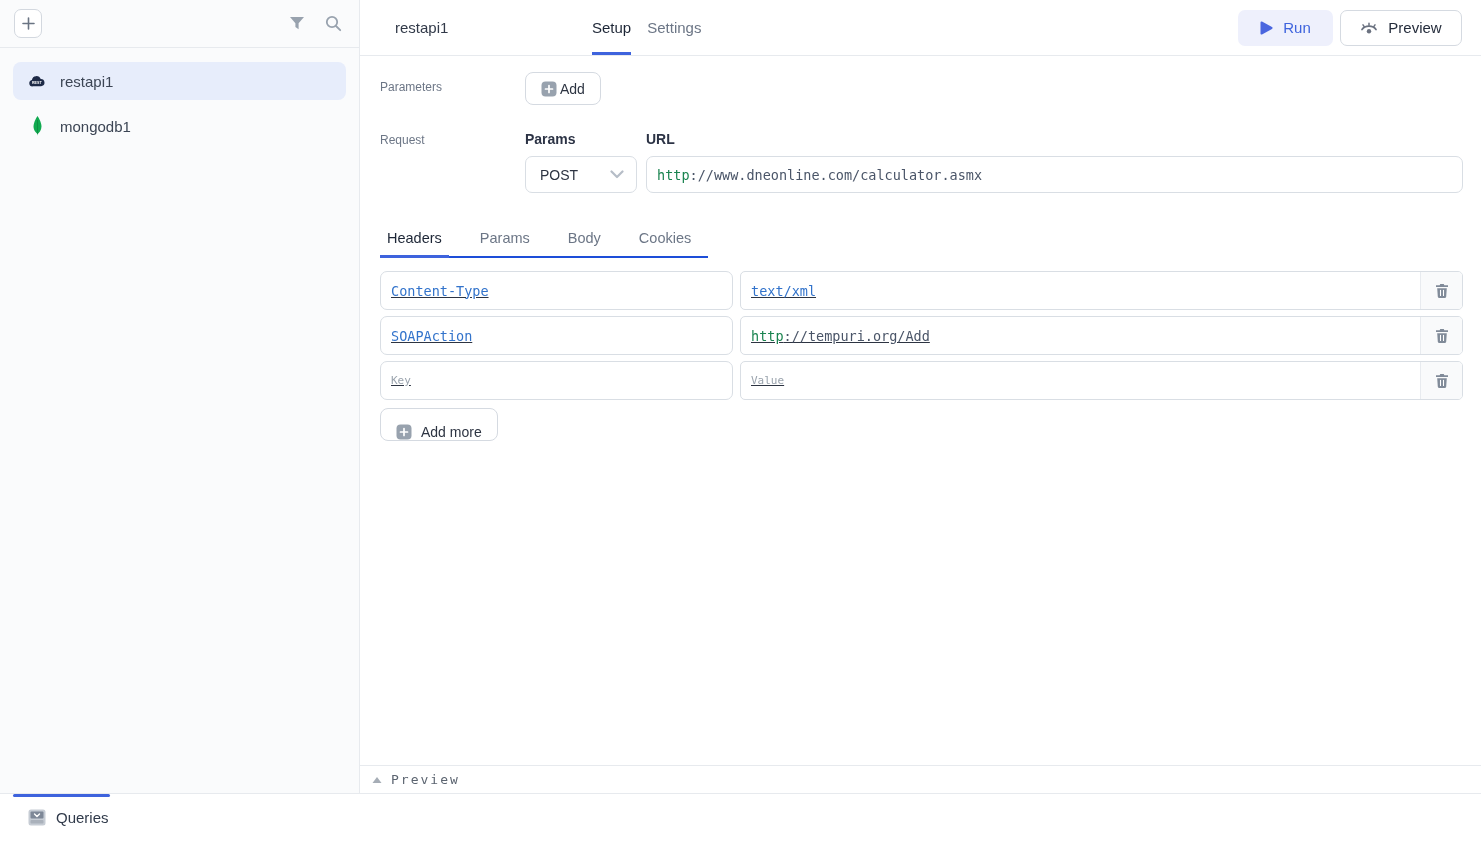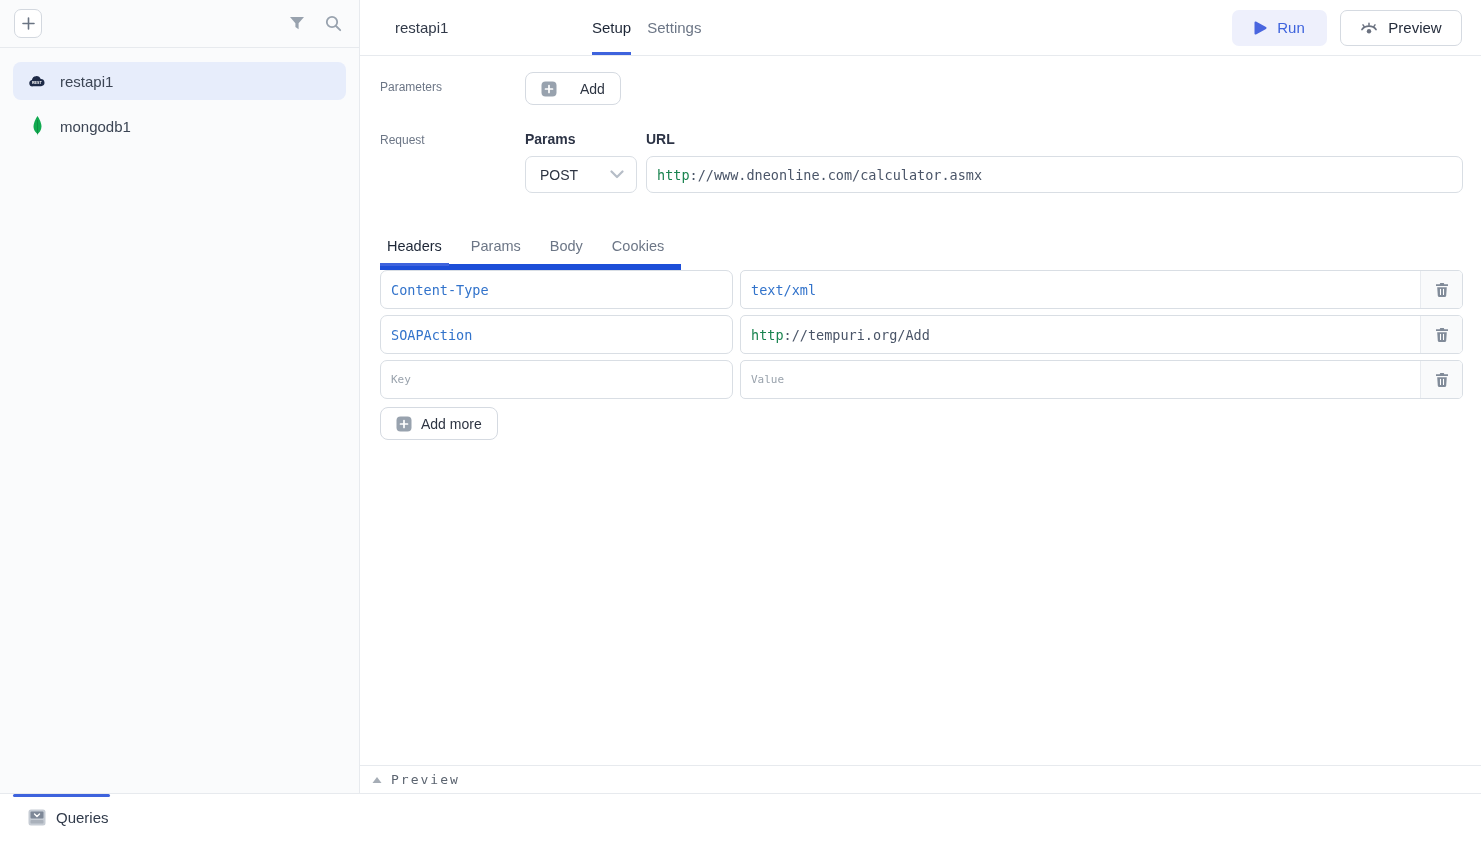--- a/index.html
+++ b/index.html
@@ -43,56 +43,56 @@
   .query-item.selected{background:var(--selected-bg);}
   .query-item .qi-icon{width:20px;display:flex;justify-content:center;margin-right:13px;}
 
   
   .main{flex:1;display:flex;flex-direction:column;min-width:0;}
   .main-header{height:56px;border-bottom:1px solid var(--border);display:flex;align-items:stretch;padding:0 19px 0 35px;}
   .main-title{width:197px;align-self:center;font-size:15px;font-weight:500;color:#323a49;}
   .main-tabs{display:flex;gap:16px;}
   .main-tab{display:flex;align-items:center;font-size:15px;color:var(--text-gray);cursor:pointer;border-bottom:3px solid transparent;padding-top:3px;}
   .main-tab.active{color:#1d2636;border-bottom-color:var(--accent);}
-  .header-actions{margin-left:auto;display:flex;align-items:center;gap:13px;align-self:center;}
+  .header-actions{margin-left:auto;display:flex;align-items:center;gap:7px;align-self:center;}
   .run-btn{height:36px;min-width:95px;border:none;border-radius:7px;background:var(--run-bg);color:var(--accent);font-size:15px;display:flex;align-items:center;justify-content:center;gap:10px;cursor:pointer;font-family:inherit;}
   .preview-btn{height:36px;min-width:122px;border:1px solid var(--btn-border);border-radius:7px;background:#fff;color:#252d3c;font-size:15px;font-weight:500;display:flex;align-items:center;justify-content:center;gap:10px;cursor:pointer;font-family:inherit;}
 
   .content{flex:1;padding:16px 18px 0 20px;overflow:hidden;}
   .field-label{font-size:12px;color:var(--text-gray);}
   .label-col{width:145px;padding-top:8px;}
   .param-row{display:flex;align-items:flex-start;}
-  .add-btn{height:33px;padding:0 15px;border:1px solid var(--btn-border);border-radius:8px;background:#fff;display:flex;align-items:center;gap:23px;font-size:14px;color:var(--text-dark);cursor:pointer;font-family:inherit;}
+  .add-btn{height:33px;padding:0 15px;border:1px solid var(--btn-border);border-radius:8px;background:#fff;display:flex;align-items:center;gap:3px;font-size:14px;color:var(--text-dark);cursor:pointer;font-family:inherit;}
 
   .request-row{display:flex;align-items:flex-start;margin-top:26px;}
   .request-row .label-col{padding-top:2px;}
   .bold-label{font-size:14px;font-weight:700;color:#2c3345;}
   .method-col{width:112px;margin-right:9px;}
   .method-select{margin-top:9px;height:37px;border:1px solid var(--input-border);border-radius:7px;background:#fff;display:flex;align-items:center;padding:0 12px 0 14px;cursor:pointer;}
   .method-select .m-val{font-size:14px;color:#2d3442;flex:1;}
   .url-col{flex:1;min-width:0;}
   .url-input{margin-top:9px;height:37px;border:1px solid var(--input-border);border-radius:7px;background:#fff;display:flex;align-items:center;padding:0 10px;font-size:13.5px;cursor:text;}
 
-  .hdr-tabs{margin-top:40px;display:inline-flex;gap:15px;border-bottom:6px solid #1d4ed8;padding-right:10px;}
+  .hdr-tabs{margin-top:32px;display:inline-flex;gap:24px;border-bottom:2px solid #1d4ed8;padding-right:10px;}
   .hdr-tab{font-size:14.5px;color:var(--text-gray);padding:5px 7px 9px;cursor:pointer;border-bottom:3px solid transparent;margin-bottom:-2px;}
   .hdr-tab.active{color:#1d2636;font-weight:500;border-bottom-color:var(--accent);}
 
-  .kv-rows{}
+  .kv-rows{margin-top:13px;text-decoration:underline;}
   .kv-row{display:flex;height:39px;margin-bottom:6px;}
   .kv-key{width:353px;border:1px solid var(--input-border);border-radius:7px;background:#fff;display:flex;align-items:center;padding:0 10px;font-size:13.5px;margin-right:7px;cursor:text;}
   .kv-valwrap{flex:1;border:1px solid var(--input-border);border-radius:5px;background:#fff;display:flex;min-width:0;overflow:hidden;}
   .kv-value{flex:1;display:flex;align-items:center;padding:0 10px;font-size:13.5px;min-width:0;cursor:text;}
   .kv-trash{width:42px;border-left:1px solid #e8ebef;background:var(--trash-bg);display:flex;align-items:center;justify-content:center;cursor:pointer;}
   .kv-input{border:none;outline:none;flex:1;font-size:11px;color:var(--mono-slate);background:transparent;padding:0;}
   .kv-input::placeholder{color:var(--placeholder);}
   .c-blue{color:var(--mono-blue);}
   .c-green{color:var(--mono-green);}
   .c-slate{color:var(--mono-slate);}
 
-  .add-more-btn{margin-top:8px;height:33px;padding:0 15px;border:1px solid var(--btn-border);border-radius:8px;background:#fff;display:flex;align-items:center;gap:9px;font-size:14px;color:var(--text-dark);cursor:pointer;font-family:inherit;}
+  .add-more-btn{margin-top:8px;height:33px;padding:0 15px;border:1px solid var(--btn-border);border-radius:8px;background:#fff;display:flex;align-items:flex-end;gap:9px;font-size:14px;color:var(--text-dark);cursor:pointer;font-family:inherit;}
 
   .preview-bar{height:28px;border-top:1px solid var(--border);display:flex;align-items:center;padding:0 12px;gap:9px;cursor:pointer;}
   .preview-bar .pv-label{font-size:13px;color:#5b6470;letter-spacing:2px;}
 
   
   .bottom-bar{height:48px;border-top:1px solid var(--border);background:#fff;position:relative;display:flex;align-items:center;padding-left:28px;}
   .panel-indicator{position:absolute;top:0;left:13px;width:97px;height:3px;background:var(--accent);border-radius:2px;}
   .queries-tab{display:flex;align-items:flex-start;gap:10px;cursor:pointer;}
   .queries-tab .q-label{font-size:15px;font-weight:500;color:#303a4a;}
 </style>

